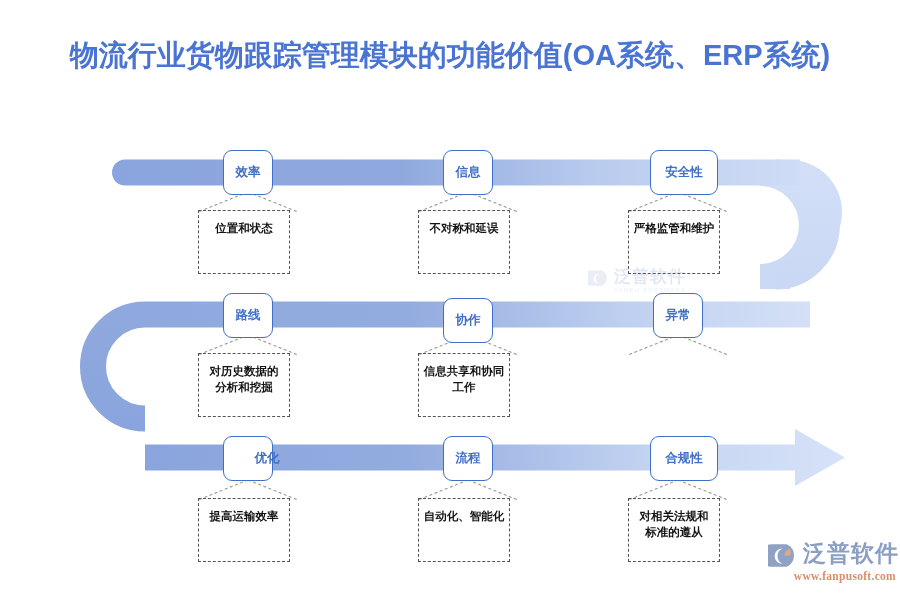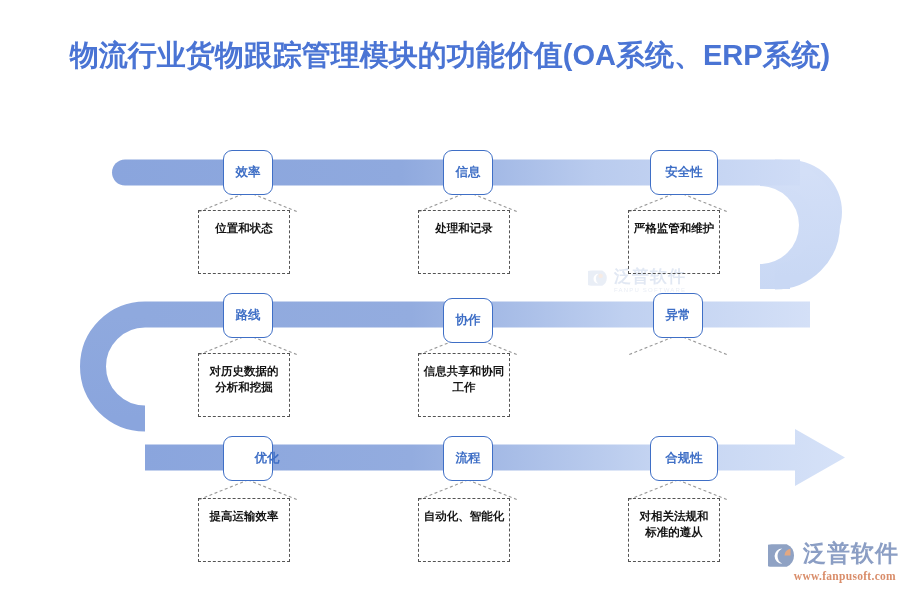--- a/index.html
+++ b/index.html
@@ -246,21 +246,21 @@
     <span class="node-label">信息</span>
   </div>
   <div class="node wide" style="left:650px; top:150px;">
     <span class="node-label">安全性</span>
   </div>
 
   <div class="descbox" style="left:198px; top:210px;">
     <div class="desc-text">位置和状态</div>
   </div>
   <div class="descbox" style="left:418px; top:210px;">
-    <div class="desc-text">处理和记录</div>
+    <div class="desc-text">不对称和延误</div>
   </div>
   <div class="descbox" style="left:628px; top:210px;">
     <div class="desc-text">严格监管和维护</div>
   </div>
 
   <svg class="connector" style="left:190px; top:333px;" width="115" height="26">
     <path d="M 58 2 L 8 22 M 58 2 L 108 22" stroke="#9a9a9a" stroke-width="1.1" stroke-dasharray="3,2.5" fill="none"></path>
   </svg>
   <svg class="connector" style="left:410px; top:333px;" width="115" height="26">
     <path d="M 58 2 L 8 22 M 58 2 L 108 22" stroke="#9a9a9a" stroke-width="1.1" stroke-dasharray="3,2.5" fill="none"></path>

